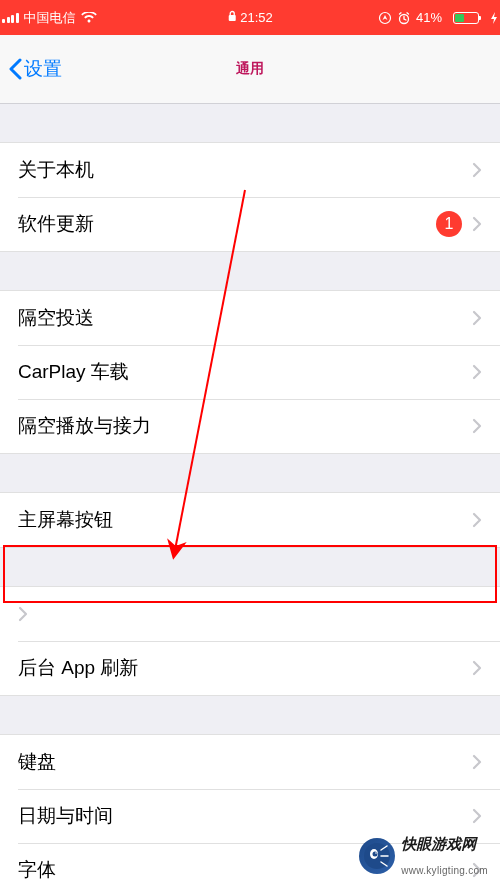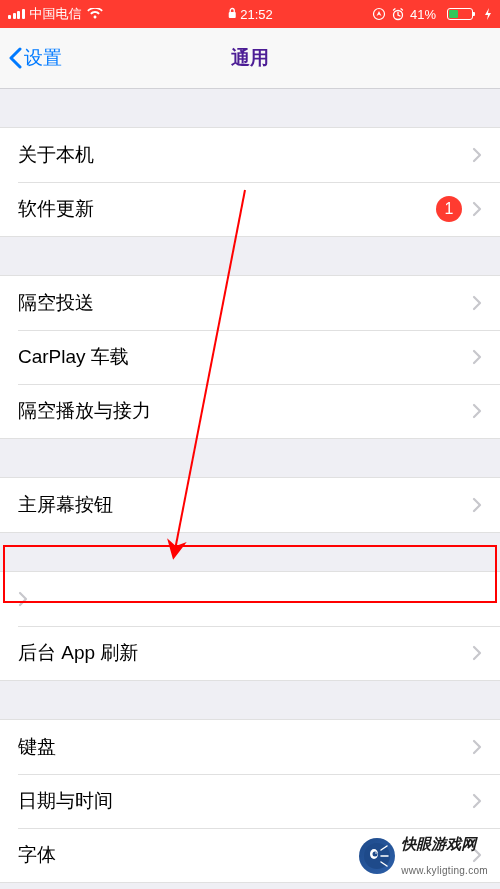--- a/index.html
+++ b/index.html
@@ -10,27 +10,27 @@
     }
     body {
       width: 500px;
       height: 889px;
       font-family: -apple-system, "PingFang SC", "Helvetica Neue", sans-serif;
       background: #efeff4;
       position: relative;
       overflow: hidden;
     }
     .status-bar {
-      height: 28px;
+      height: 35px;
       background: #ff3b30;
       color: #fff;
       display: flex;
       align-items: center;
       justify-content: space-between;
-      padding: 0 8px;
+      padding: 0 2px;
       font-size: 13px;
       font-weight: 500;
     }
     .status-left, .status-right {
       display: flex;
       align-items: center;
       gap: 5px;
     }
     .status-center {
       position: absolute;
@@ -77,42 +77,42 @@
       background: #fff;
       border-radius: 0 1px 1px 0;
     }
     .battery-fill {
       height: 100%;
       width: 41%;
       background: #34c759;
       border-radius: 1px;
     }
     .nav-bar {
-      height: 61px;
+      height: 69px;
       background: #f8f8f8;
       border-bottom: 1px solid #d1d1d6;
       display: flex;
       align-items: center;
       position: relative;
       padding: 0 8px;
     }
     .nav-back {
       display: flex;
       align-items: center;
       color: #007aff;
       font-size: 19px;
     }
     .nav-back svg { margin-right: 2px; }
     .nav-title {
       position: absolute;
       left: 50%;
       transform: translateX(-50%);
-      font-size: 19px;
+      font-size: 14px;
       font-weight: 600;
-      color: #4c1d95;
+      color: #be185d;
     }
     .spacer {
       height: 38px;
     }
     .list-group {
       background: #fff;
       border-top: 1px solid #e0e0e0;
       border-bottom: 1px solid #e0e0e0;
     }
     .list-item {

